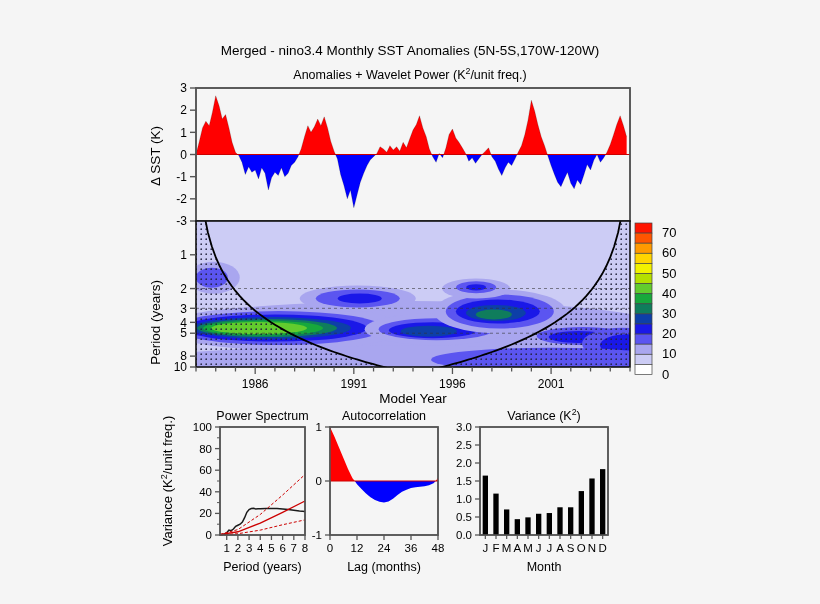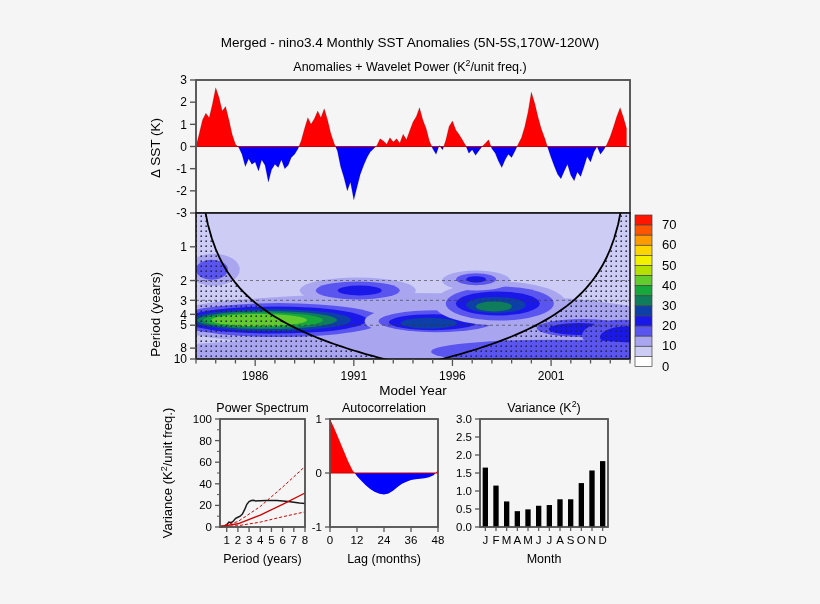--- a/index.html
+++ b/index.html
@@ -1,20 +1,20 @@
 <!DOCTYPE html>
 <html><head>
 <meta charset="utf-8">
 <style>
   html,body{margin:0;padding:0;}
   body{
     width:820px;height:604px;background:#f5f5f5;position:relative;
     font-family:"Liberation Sans", sans-serif;color:#000;overflow:hidden;
   }
-  #figure{position:absolute;left:0;top:0;width:820px;height:530px;}
+  #figure{position:absolute;left:0;top:8px;width:820px;height:530px;}
   svg{display:block;}
 </style>
 </head>
 <body>
 
 <div id="figure">
   <svg id="svgroot" width="820" height="604" viewBox="0 0 820 604">
       <defs>
         <pattern id="stipple" width="5" height="5" patternUnits="userSpaceOnUse">
           <circle cx="1.2" cy="1.2" r="0.85" fill="#20203a"></circle>

